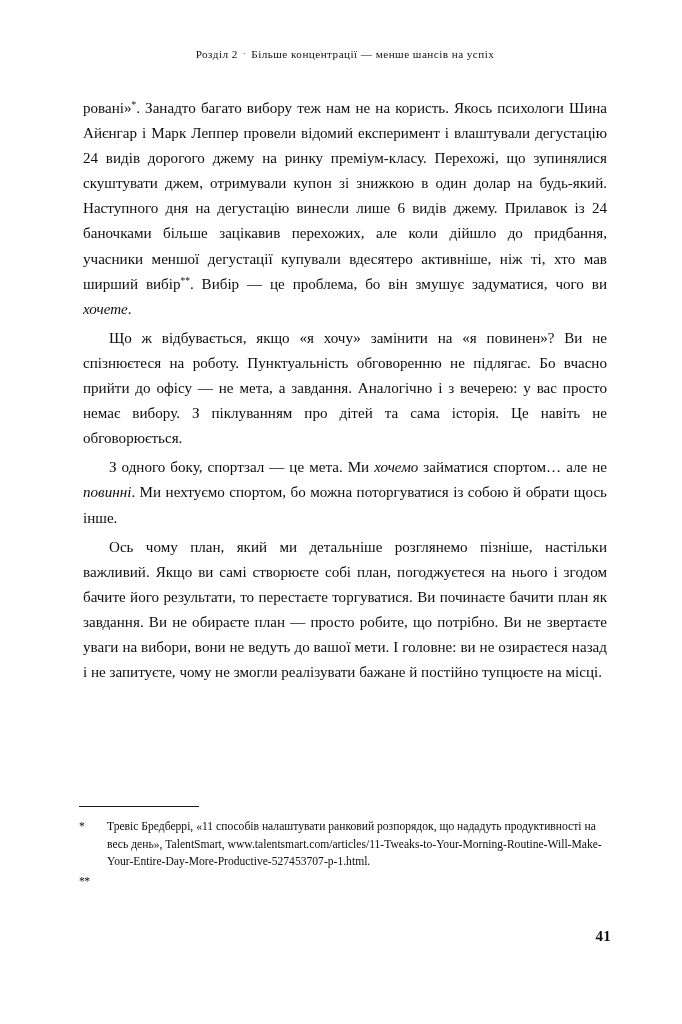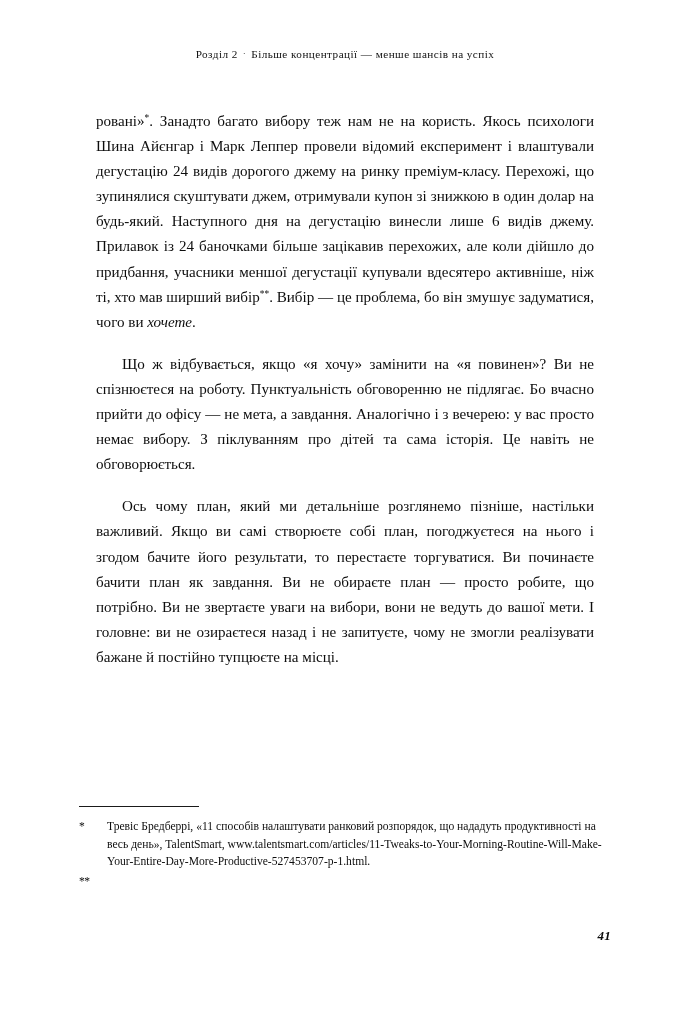--- a/index.html
+++ b/index.html
@@ -42,21 +42,21 @@
     left: 75px;
     top: 92px;
     width: 532px;
     font-size: 15.1px;
     line-height: 25.1px;
     text-align: justify;
     text-justify: inter-word;
     hyphens: manual;
   }
   .body-text p {
-    margin: 17px;
+    margin: 4px;
   }
   .body-text p.indent {
     text-indent: 26px;
   }
   .body-text i {
     font-style: italic;
   }
   sup {
     font-size: 0.62em;
     vertical-align: 0.52em;
@@ -92,38 +92,38 @@
     text-align: left;
     font-size: 11.6px;
   }
   .fn .marker.two {
     letter-spacing: -0.5px;
   }
   .folio {
     position: absolute;
     right: 75px;
     top: 928px;
-    font-size: 13px;
+    font-size: 15px;
     font-weight: bold;
     letter-spacing: 0.3px;
-    font-style: italic;
   }
 </style>
 </head>
 <body>
 
 <div class="page">
 
   <div class="running-head">
     <span>Розділ 2</span><span class="sep">·</span><span>Більше концентрації — менше шансів на успіх</span>
   </div>
 
   <div class="body-text">
     <p>ровані»<sup>*</sup>. Занадто багато вибору теж нам не на користь. Якось психологи Шина Айєнгар і Марк Леппер провели відомий експеримент і влаштували дегустацію 24 видів дорогого джему на ринку преміум-класу. Перехожі, що зупинялися скуштувати джем, отримували купон зі знижкою в один долар на будь-який. Наступного дня на дегустацію винесли лише 6 видів джему. Прилавок із 24 баночками більше зацікавив перехожих, але коли дійшло до придбання, учасники меншої дегустації купували вдесятеро активніше, ніж ті, хто мав ширший вибір<sup>**</sup>. Вибір — це проблема, бо він змушує задуматися, чого ви <i>хочете</i>.</p>
     <p class="indent">Що ж відбувається, якщо «я хочу» замінити на «я повинен»? Ви не спізнюєтеся на роботу. Пунктуальність обговоренню не підлягає. Бо вчасно прийти до офісу — не мета, а завдання. Аналогічно і з вечерею: у вас просто немає вибору. З піклуванням про дітей та сама історія. Це навіть не обговорюється.</p>
+    <p class="indent">З одного боку, спортзал — це мета. Ми <i>хочемо</i> займатися спортом… але не <i>повинні</i>. Ми нехтуємо спортом, бо можна поторгуватися із собою й обрати щось інше.</p>
     <p class="indent">Ось чому план, який ми детальніше розглянемо пізніше, настільки важливий. Якщо ви самі створюєте собі план, погоджуєтеся на нього і згодом бачите його результати, то перестаєте торгуватися. Ви починаєте бачити план як завдання. Ви не обираєте план — просто робите, що потрібно. Ви не звертаєте уваги на вибори, вони не ведуть до вашої мети. І головне: ви не озираєтеся назад і не запитуєте, чому не змогли реалізувати бажане й постійно тупцюєте на місці.</p>
   </div>
 
   <div class="footnote-rule"></div>
 
   <div class="footnotes">
     <div class="fn">
       <span class="marker">*</span>
       <span>Тревіс Бредберрі, «11 способів налаштувати ранковий розпорядок, що нададуть продуктивності на весь день», TalentSmart, www.talentsmart.com/articles/11-Tweaks-to-Your-Morning-Routine-Will-Make-Your-Entire-Day-More-Productive-527453707-p-1.html.</span>
     </div>

